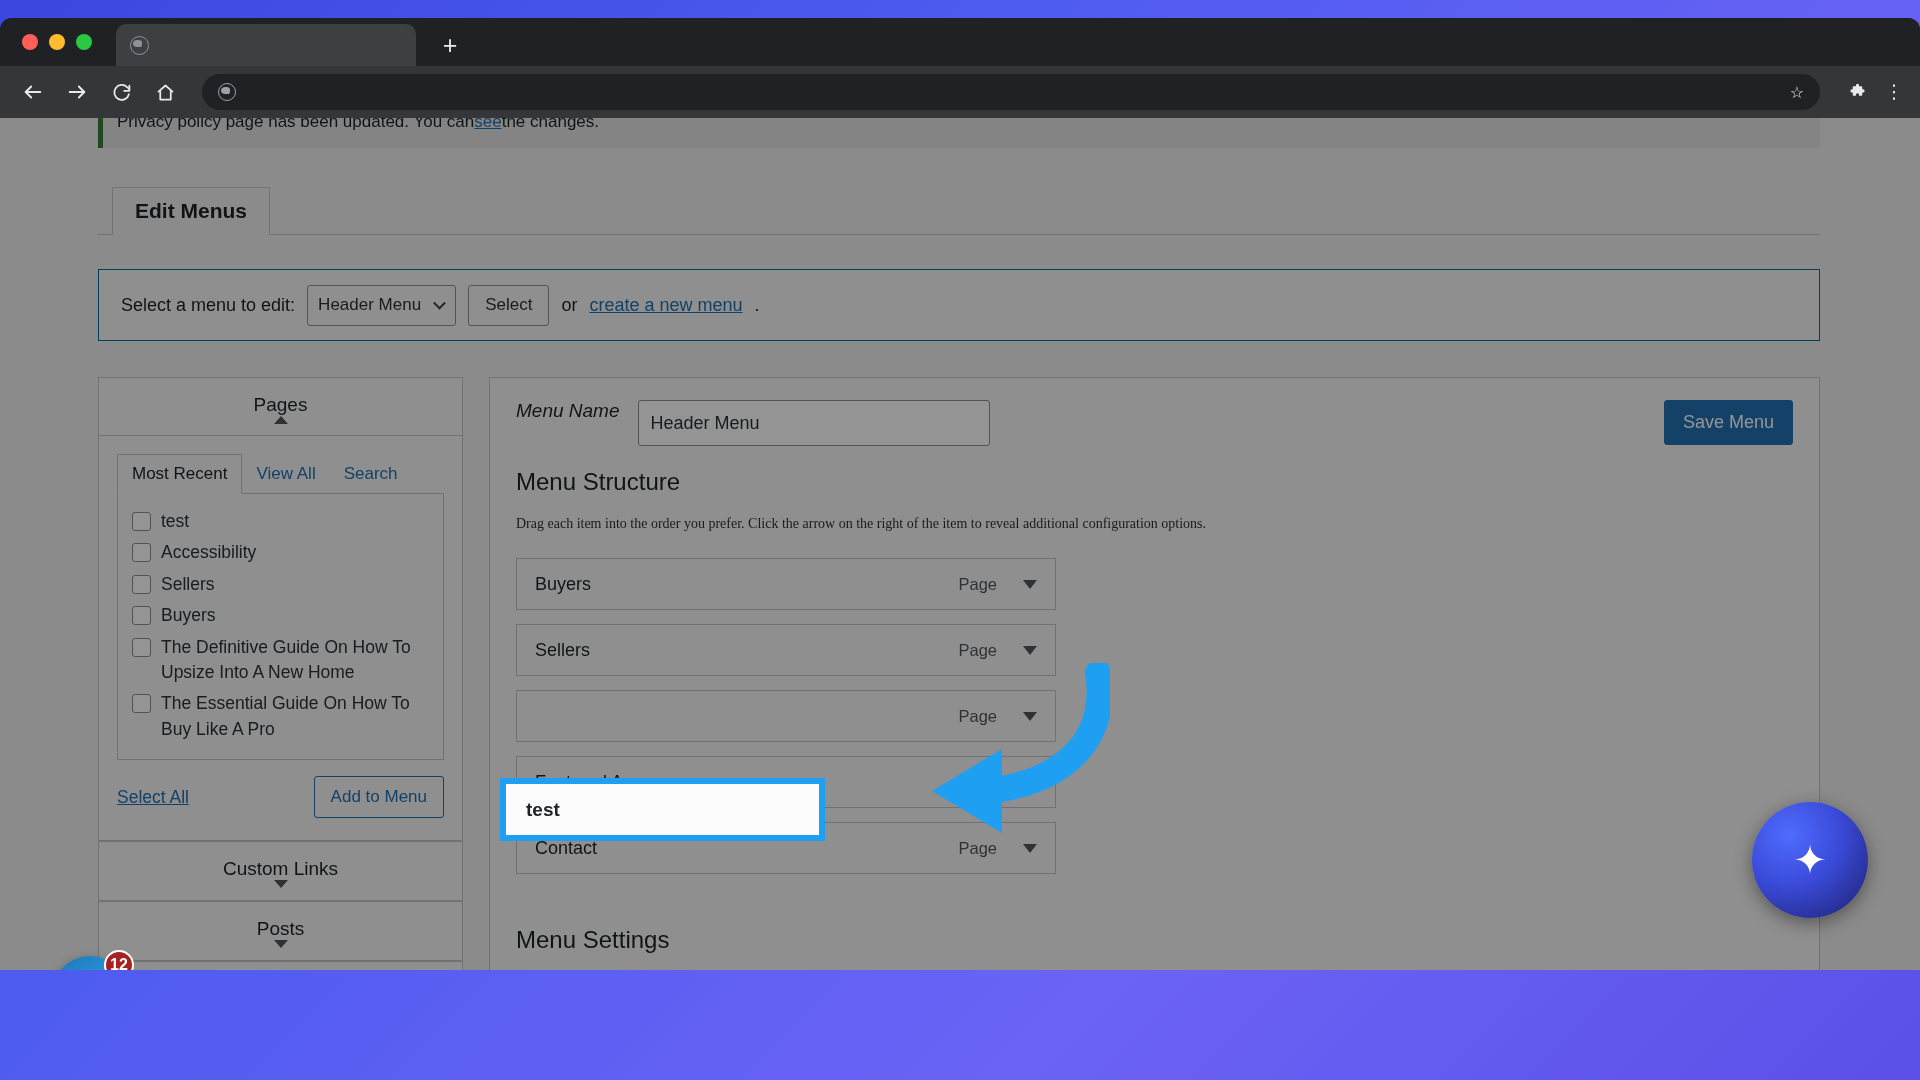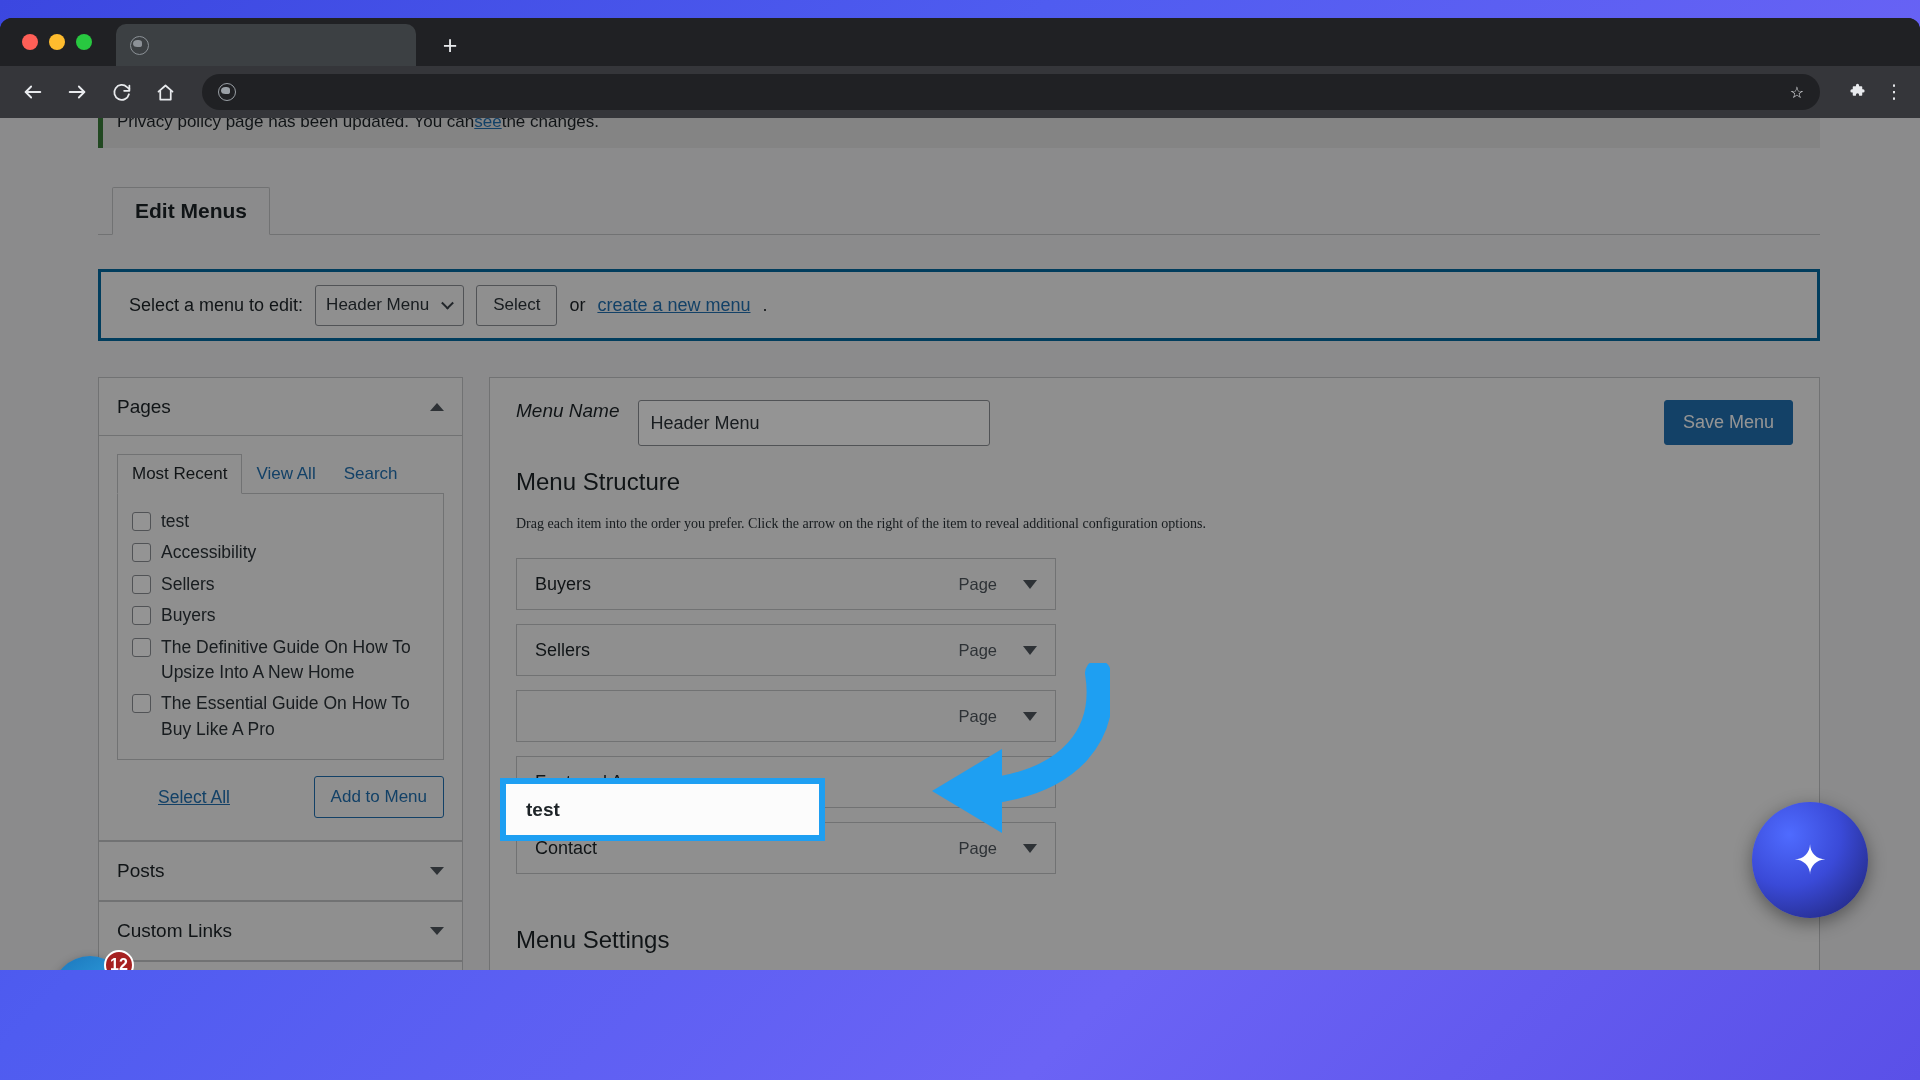--- a/index.html
+++ b/index.html
@@ -160,23 +160,23 @@
     background: #f0f0f1;
     border: 1px solid #c3c4c7;
     border-bottom: 1px solid #f0f0f1;
     margin-bottom: -1px;
     border-radius: 2px 2px 0 0;
   }
 
   
   .selectbar {
     margin-top: 34px;
-    border: 3px solid #0369a1;
-    background: #f6f7f7;
-    padding: 18px 28px;
+    border: 1px solid #0369a1;
+    background: #f6f7f7;
+    padding: 18px 22px;
     display: flex; align-items: center; gap: 12px;
     font-size: 18px; color: #1d2327;
     height: 72px;
   }
   .select-ctl {
     border: 1px solid #8c8f94;
     background: #f6f7f7;
     border-radius: 3px;
     padding: 7px 34px 7px 10px;
     font-size: 17px;
@@ -212,20 +212,21 @@
     background: #f6f7f7;
     border: 1px solid #c3c4c7;
     margin-bottom: 0;
   }
   .postbox-head {
     display: flex; align-items: center; justify-content: space-between;
     padding: 16px 18px;
     font-size: 19px; color: #1d2327;
     border-bottom: 1px solid #c3c4c7;
     height: 58px;
+    flex-direction: column;
   }
   .postbox-head.noborder { border-bottom: none; }
   .tri-up { width: 0;height:0; border-left: 7px solid transparent; border-right: 7px solid transparent; border-bottom: 8px solid #50575e;}
   .tri-down { width: 0;height:0; border-left: 7px solid transparent; border-right: 7px solid transparent; border-top: 8px solid #50575e;}
 
   .postbox-body { padding: 18px; }
   .subtabs {
     display: flex; align-items: flex-end;
     border-bottom: 1px solid #c3c4c7;
     margin-bottom: 0;
@@ -263,21 +264,21 @@
     border-radius: 3px;
     margin-top: 3px;
   }
   .chk-label { }
 
   .listactions {
     display: flex; align-items: center; justify-content: space-between;
     padding: 16px 0 4px 0;
     font-size: 17.5px;
   }
-  .listactions a { color: #2271b1; text-decoration: underline; margin-left: 41px; }
+  .listactions a { color: #2271b1; text-decoration: underline; }
   .btn-primary-outline {
     border: 1px solid #2271b1;
     color: #2271b1;
     background: #f6f7f7;
     border-radius: 3px;
     padding: 8px 16px;
     font-size: 17px;
     height: 42px;
     display: flex; align-items: center;
   }
@@ -534,27 +535,27 @@
                 </div>
                 <div class="listactions">
                   <a href="#">Select All</a>
                   <span class="btn-primary-outline">Add to Menu</span>
                 </div>
               </div>
             </div>
 
             <div class="postbox">
               <div class="postbox-head noborder">
-                <span>Posts</span>
+                <span>Custom Links</span>
                 <span class="tri-down"></span>
               </div>
             </div>
             <div class="postbox">
               <div class="postbox-head noborder">
-                <span>Custom Links</span>
+                <span>Posts</span>
                 <span class="tri-down"></span>
               </div>
             </div>
             <div class="postbox">
               <div class="postbox-head noborder">
                 
                 
               </div>
             </div>
           </div>

